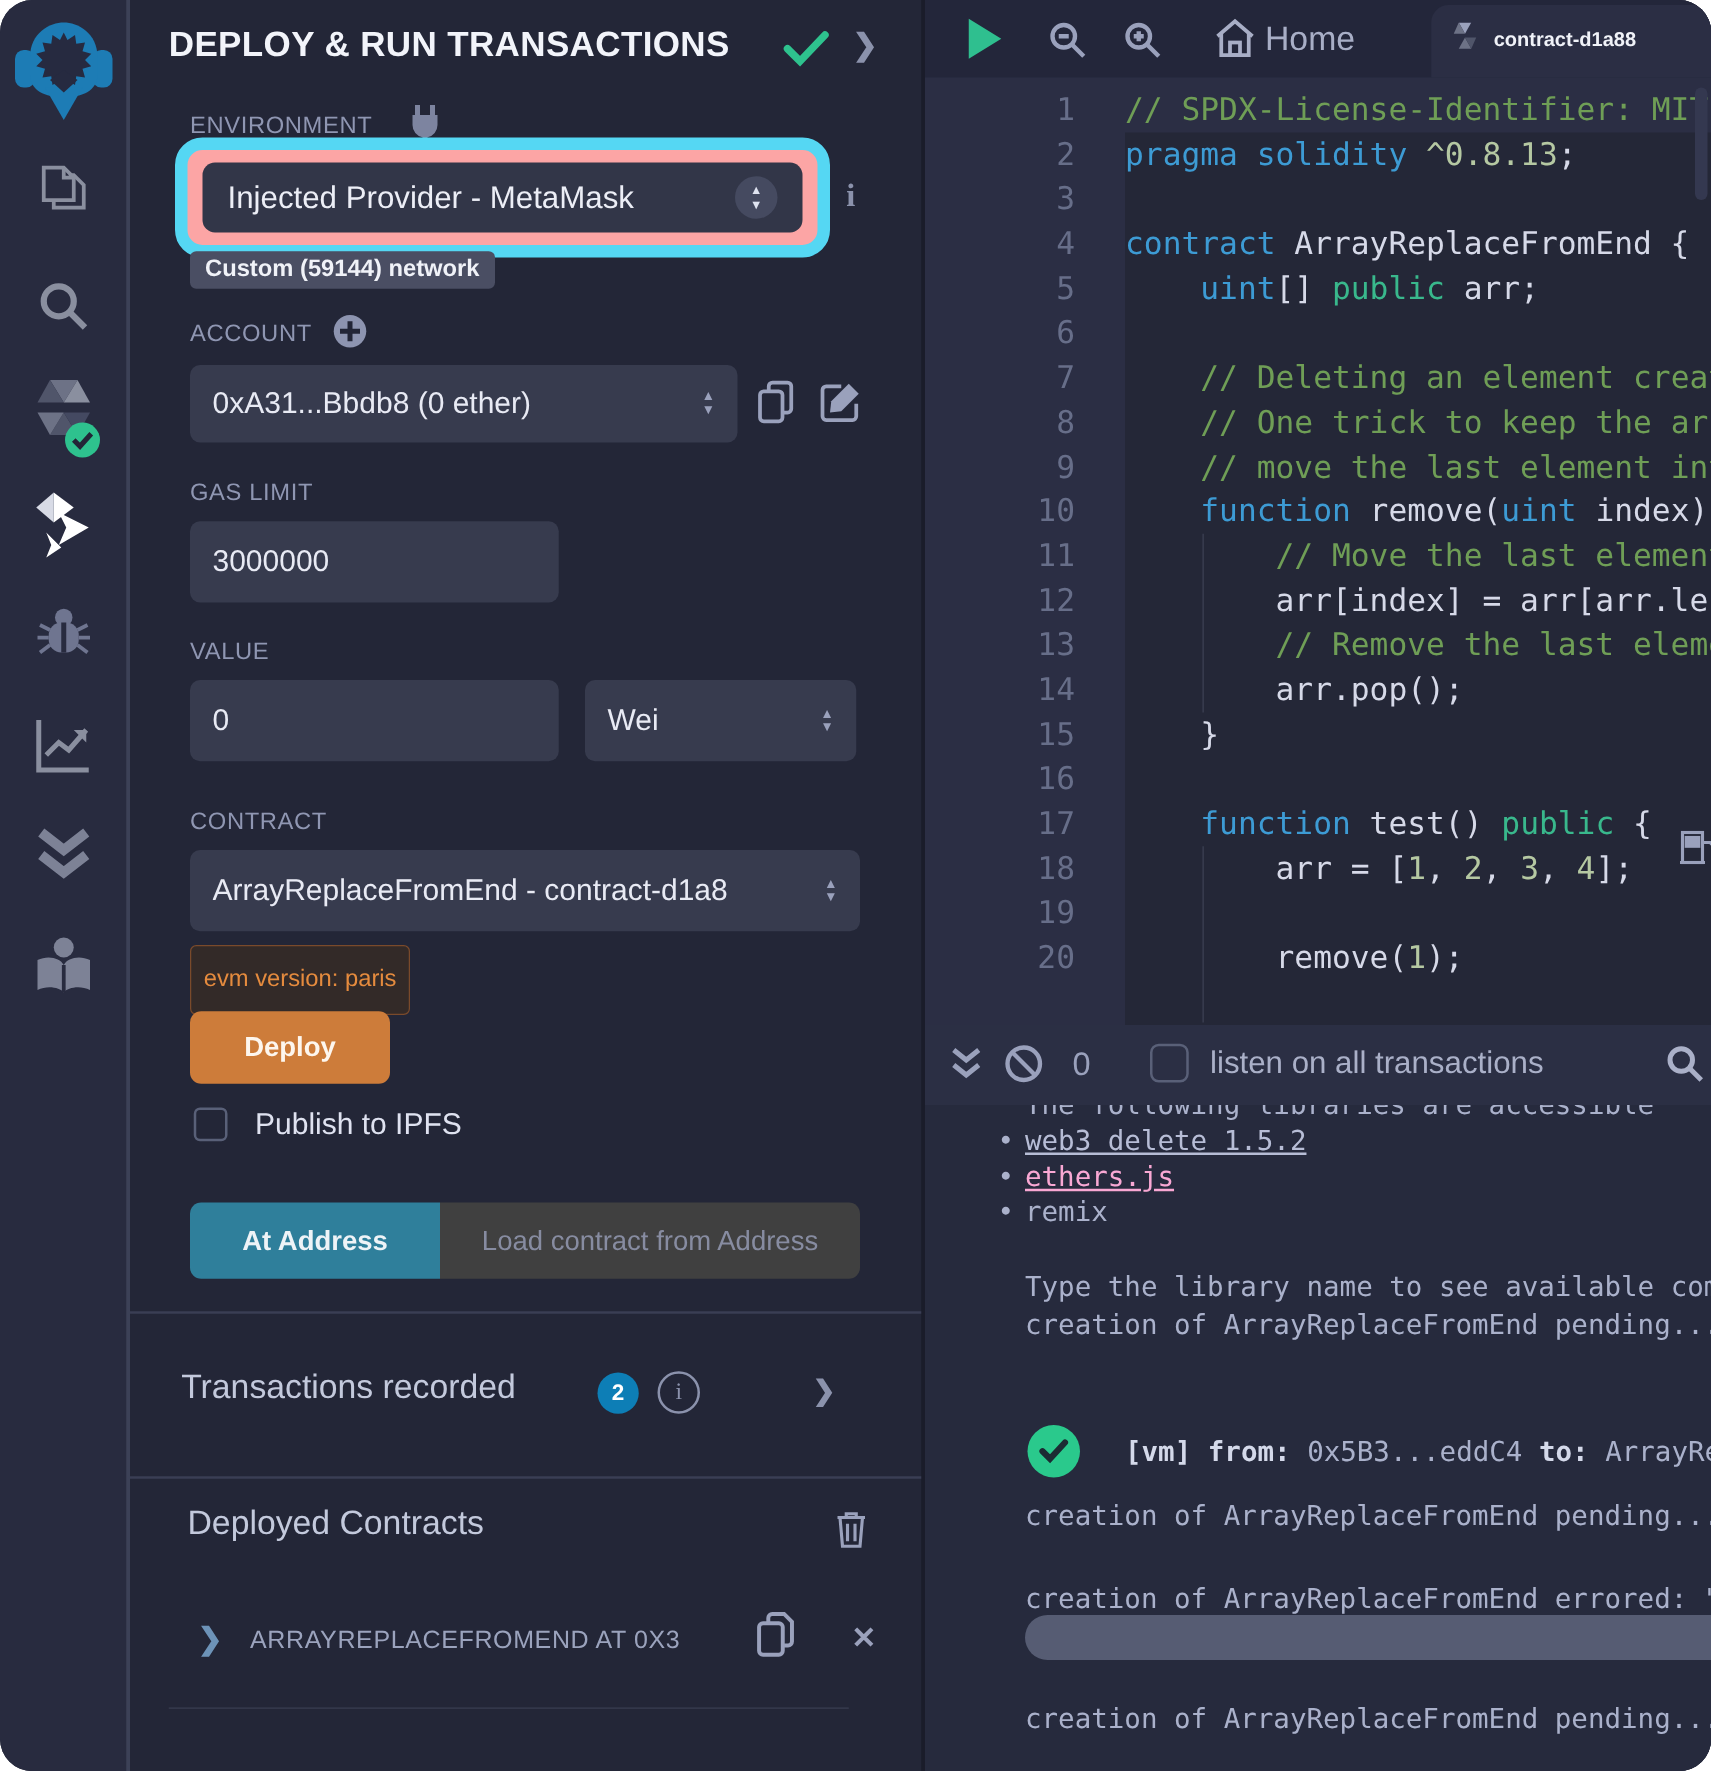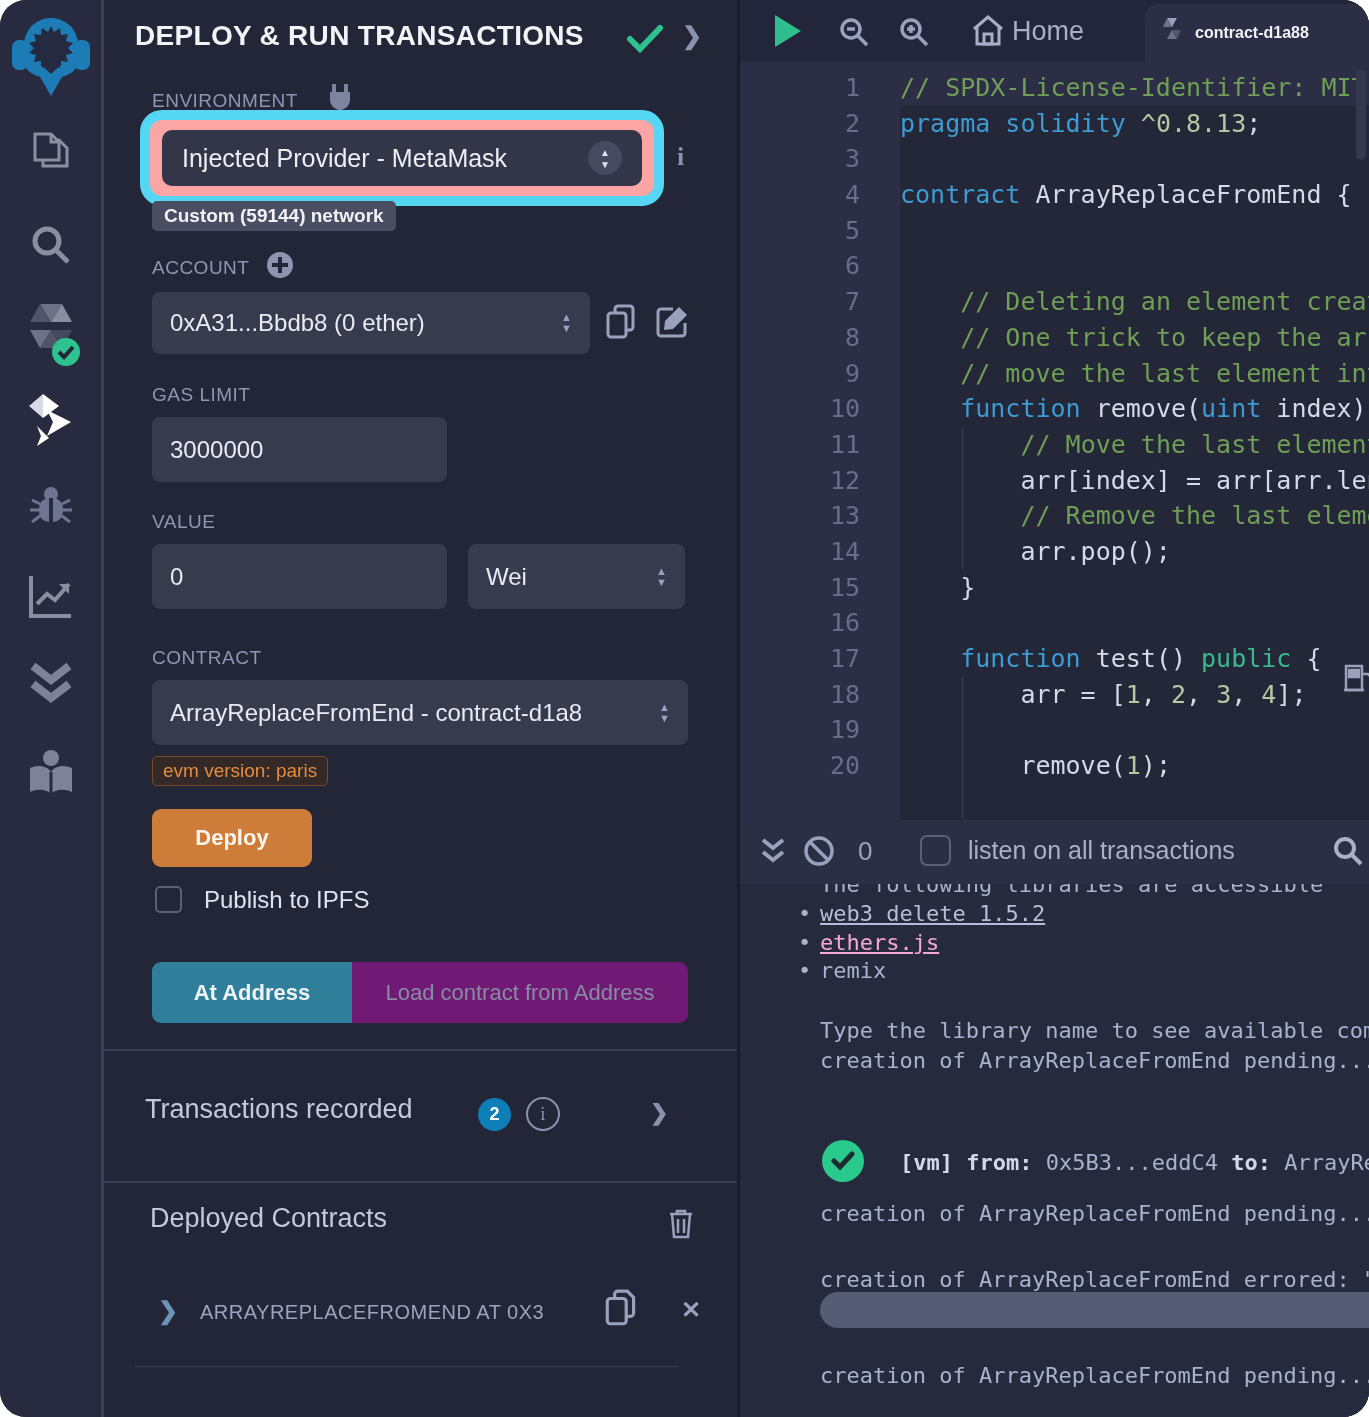--- a/index.html
+++ b/index.html
@@ -19,25 +19,25 @@
   .sp-label{position:absolute;font-size:19px;color:#8f96b2;letter-spacing:.5px;}
   .inputbox{position:absolute;background:#373b4e;border-radius:8px;color:#e8eaf4;font-size:24px;display:flex;align-items:center;padding:0 18px;box-sizing:border-box;}
   .sel-arrows{margin-left:auto;color:#9aa1bc;font-size:11px;line-height:11px;text-align:center;}
   .env-hl{position:absolute;left:36px;top:110px;width:524px;height:96px;border:10px solid #55d7f3;border-radius:22px;background:#fca5a5;box-sizing:border-box;}
   .env-sel{position:absolute;left:12px;top:10px;right:12px;bottom:10px;background:#323648;border-radius:10px;display:flex;align-items:center;padding:0 20px;color:#eceef6;font-size:25px;}
   .env-circ{margin-left:auto;width:34px;height:34px;border-radius:50%;background:#454a60;color:#dfe3f0;font-size:10px;line-height:11px;display:flex;flex-direction:column;align-items:center;justify-content:center;}
   .info-i{position:absolute;left:573px;top:142px;color:#8b92ac;font-size:26px;font-weight:800;font-family:"Liberation Serif",serif;}
   .net-badge{position:absolute;left:48px;top:201px;background:#4a4e63;border-radius:5px;color:#f0f2f8;font-size:19px;font-weight:700;padding:4px 12px;}
   .mini-icon{position:absolute;}
   .deploy-btn{position:absolute;left:48px;top:809px;width:160px;height:58px;background:#cd7c3a;border-radius:9px;color:#fdf6ee;font-size:22px;font-weight:700;display:flex;align-items:center;justify-content:center;}
-  .evm-badge{position:absolute;left:48px;top:756px;border:1px solid #7a4a2b;background:#332a28;border-radius:5px;color:#e58b3e;font-size:19px;padding:3px 10px;}
+  .evm-badge{position:absolute;left:48px;top:756px;border:1px solid #7a4a2b;background:#332a28;border-radius:5px;color:#e58b3e;font-size:19px;padding:16px 10px;}
   .chk{position:absolute;width:27px;height:27px;border:2px solid #596078;border-radius:5px;background:transparent;box-sizing:border-box;}
   .ipfs-label{position:absolute;left:100px;top:886px;font-size:24px;color:#dfe2f0;}
   .ataddr{position:absolute;left:48px;top:962px;width:200px;height:61px;background:#2f7f9b;border-radius:9px 0 0 9px;color:#eef3f7;font-size:22px;font-weight:700;display:flex;align-items:center;justify-content:center;}
-  .loadaddr{position:absolute;left:248px;top:962px;width:336px;height:61px;background:#701a75;border-radius:0 9px 9px 0;color:#878ca1;font-size:22px;display:flex;align-items:center;justify-content:center;}
+  .loadaddr{position:absolute;left:248px;top:962px;width:336px;height:61px;background:#404040;border-radius:0 9px 9px 0;color:#878ca1;font-size:22px;display:flex;align-items:center;justify-content:center;}
   .divider{position:absolute;left:0;width:633px;height:2px;background:#3a3e54;}
   .sec-head{position:absolute;font-size:27px;color:#c3c9dc;}
   .badge2{position:absolute;left:374px;top:1098px;width:33px;height:33px;border-radius:50%;background:#0d7eb6;color:#fff;font-size:18px;font-weight:700;display:flex;align-items:center;justify-content:center;}
   .info-circle{position:absolute;left:422px;top:1097px;width:34px;height:34px;border-radius:50%;border:2px solid #8b92ac;color:#8b92ac;box-sizing:border-box;font-size:19px;display:flex;align-items:center;justify-content:center;font-family:"Liberation Serif",serif;}
   .chev{color:#8b92ac;font-weight:700;}
   .dep-row-label{position:absolute;left:96px;top:1301px;font-size:20px;color:#9ba3bd;letter-spacing:.5px;}
   .x-btn{position:absolute;left:577px;top:1296px;color:#9aa1bc;font-size:24px;font-weight:800;}
   .thin-div{position:absolute;left:31px;top:1366px;width:544px;height:1px;background:#3a3e52;}
 
   
@@ -302,21 +302,21 @@
       </div>
     </div>
 
     <div class="editor">
       <div class="codefill"></div>
       <div class="code-rows" id="code-rows">
           <div class="code-row"><span class="ln">1</span><span class="code"><span class="tk-c">// SPDX-License-Identifier: MIT</span></span></div>
           <div class="code-row"><span class="ln">2</span><span class="code"><span class="tk-k">pragma solidity </span><span class="tk-n">^0.8.13</span><span class="tk-p">;</span></span></div>
           <div class="code-row"><span class="ln">3</span><span class="code"></span></div>
           <div class="code-row"><span class="ln">4</span><span class="code"><span class="tk-k">contract </span><span class="tk-p">ArrayReplaceFromEnd {</span></span></div>
-          <div class="code-row"><span class="ln">5</span></div>
+          <div class="code-row"><span class="ln">5</span><span class="code"><span class="tk-p">    </span><span class="tk-k">uint</span><span class="tk-p">[] </span><span class="tk-g">public</span><span class="tk-p"> arr;</span></span></div>
           <div class="code-row"><span class="ln">6</span><span class="code"></span></div>
           <div class="code-row"><span class="ln">7</span><span class="code"><span class="tk-p">    </span><span class="tk-c">// Deleting an element creates a gap in the array.</span></span></div>
           <div class="code-row"><span class="ln">8</span><span class="code"><span class="tk-p">    </span><span class="tk-c">// One trick to keep the array compact is to</span></span></div>
           <div class="code-row"><span class="ln">9</span><span class="code"><span class="tk-p">    </span><span class="tk-c">// move the last element into the place to delete.</span></span></div>
           <div class="code-row"><span class="ln">10</span><span class="code"><span class="tk-p">    </span><span class="tk-k">function</span><span class="tk-p"> remove(</span><span class="tk-k">uint</span><span class="tk-p"> index) </span></span></div>
           <div class="code-row"><span class="ln">11</span><span class="code"><span class="tk-p">        </span><span class="tk-c">// Move the last element into the place to delete</span></span></div>
           <div class="code-row"><span class="ln">12</span><span class="code"><span class="tk-p">        arr[index] = arr[arr.length - 1];</span></span></div>
           <div class="code-row"><span class="ln">13</span><span class="code"><span class="tk-p">        </span><span class="tk-c">// Remove the last element</span></span></div>
           <div class="code-row"><span class="ln">14</span><span class="code"><span class="tk-p">        arr.pop();</span></span></div>
           <div class="code-row"><span class="ln">15</span><span class="code"><span class="tk-p">    }</span></span></div>

